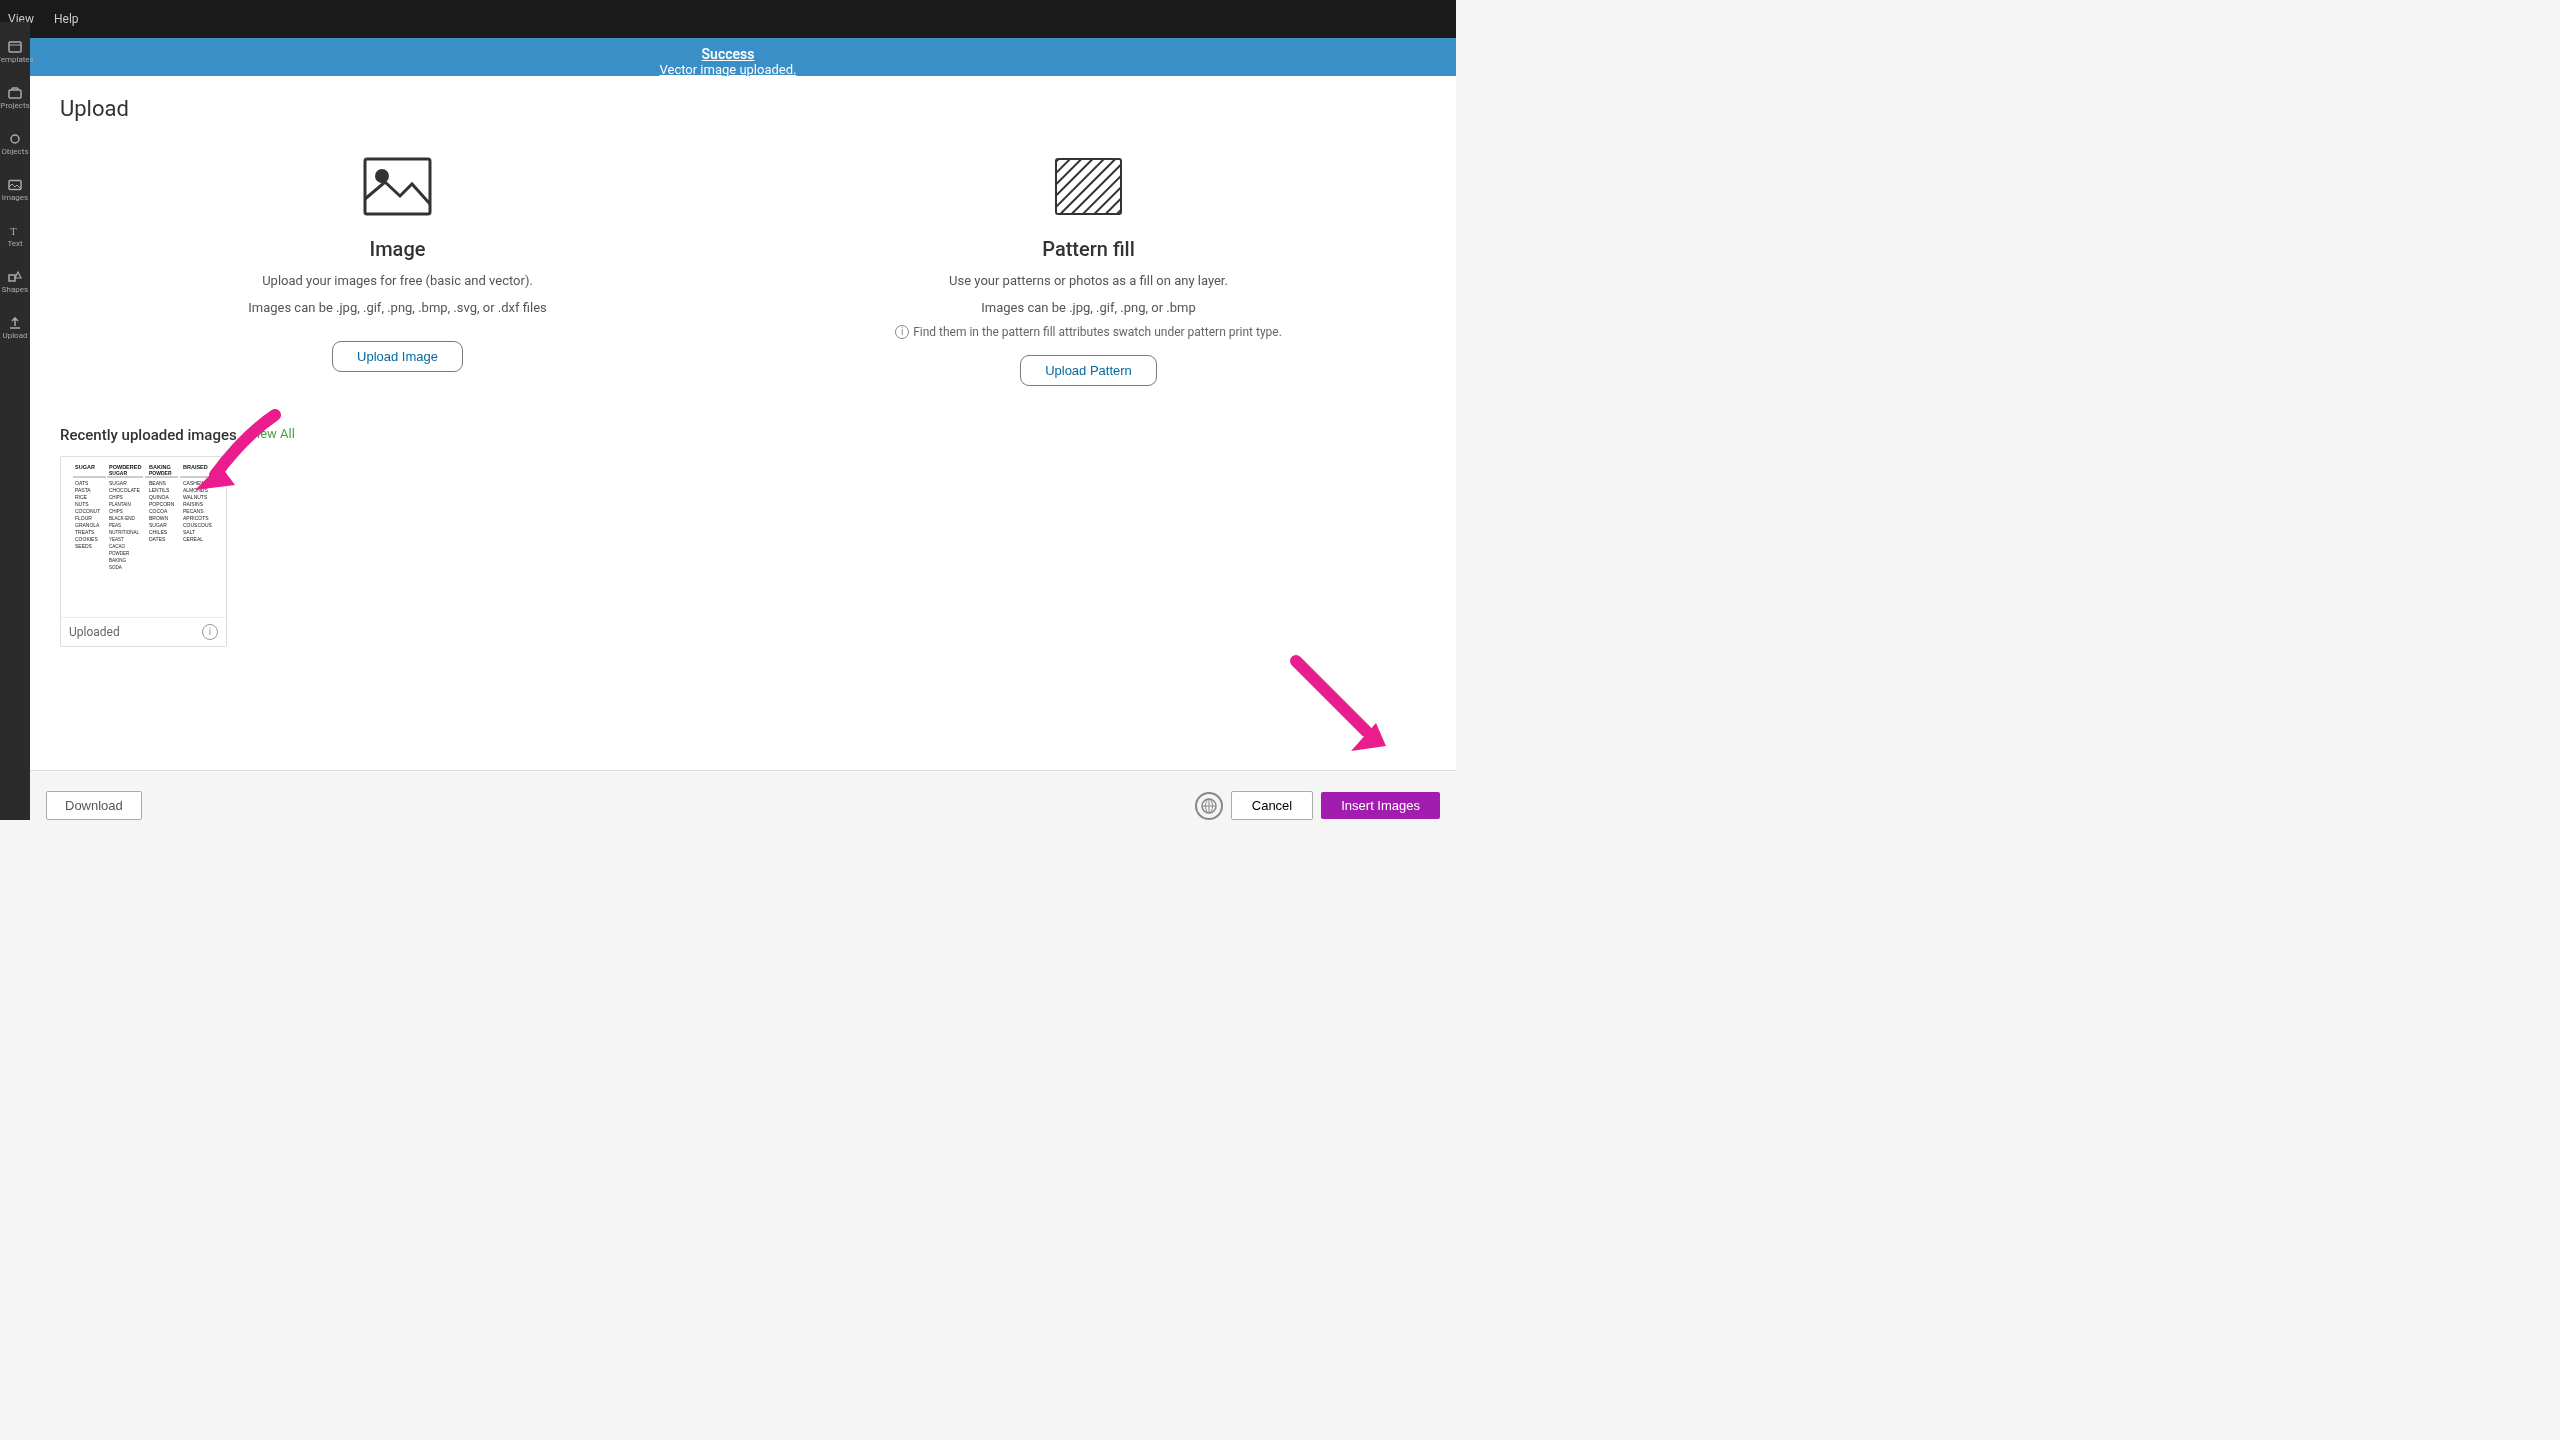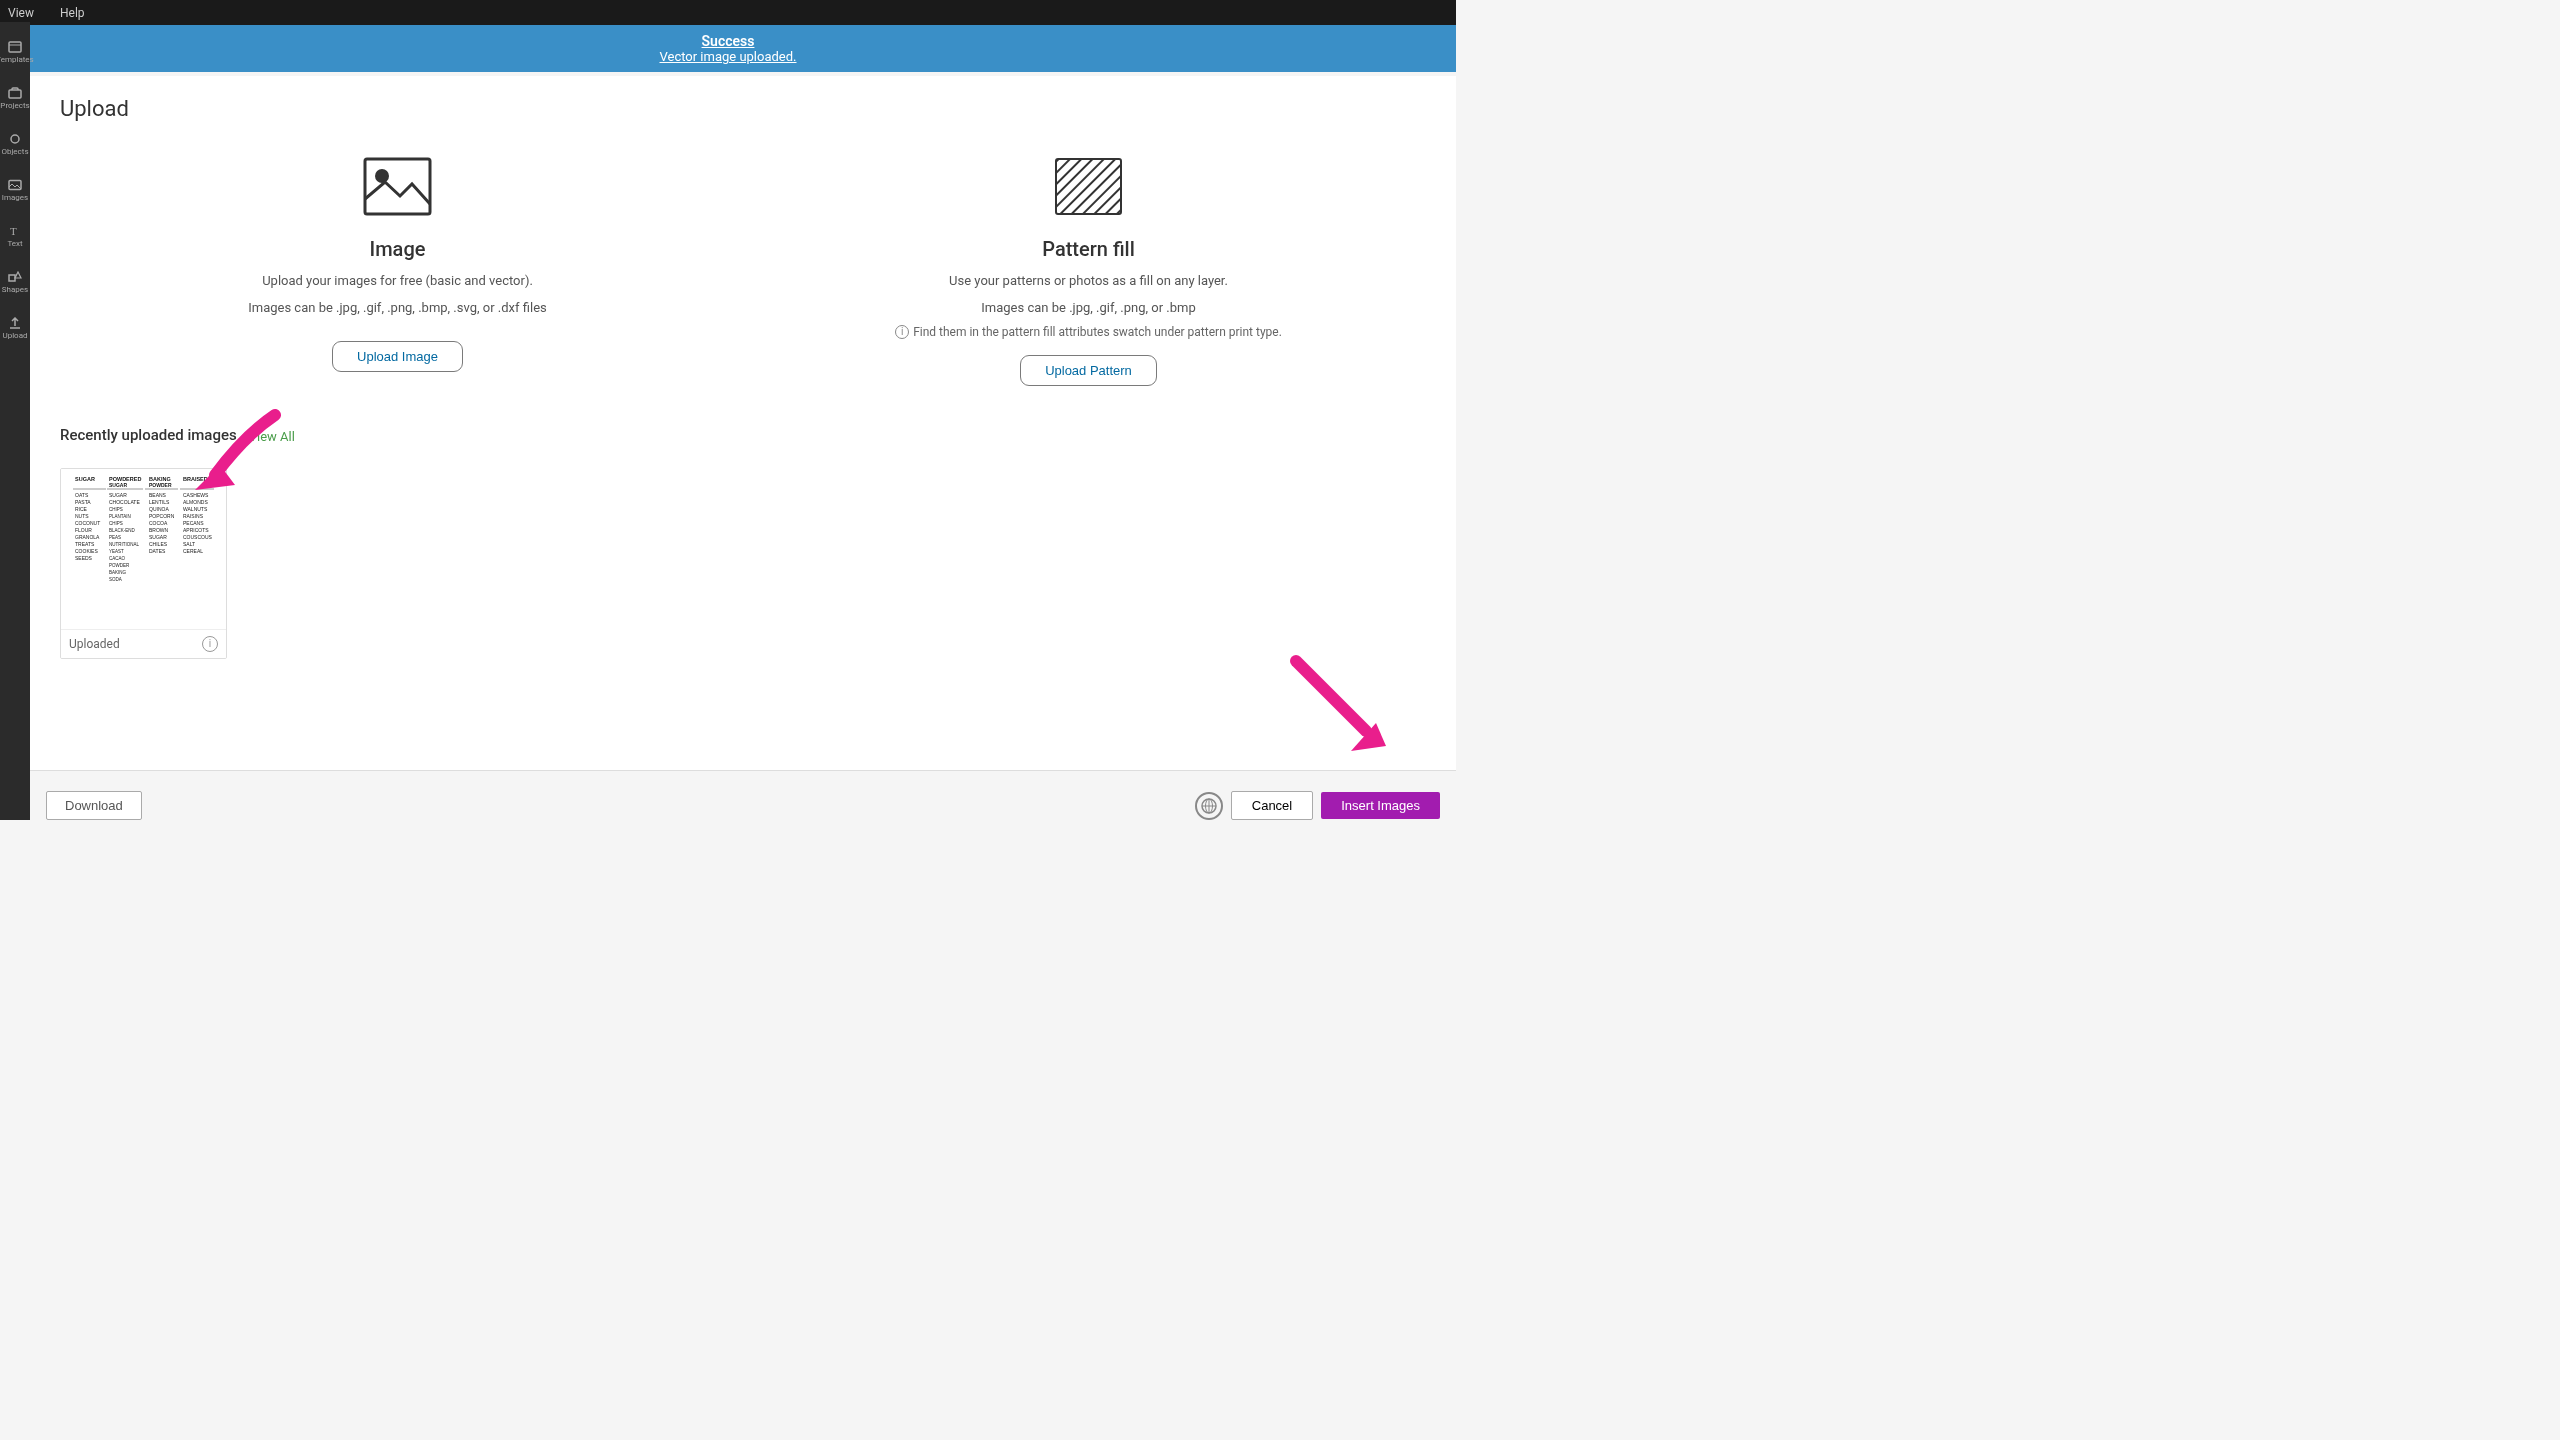--- a/index.html
+++ b/index.html
@@ -8,25 +8,25 @@
       background: #f5f5f5;
       width: 1456px;
       height: 820px;
       overflow: hidden;
       position: relative;
     }
 
     
     .menu-bar {
       background: #1a1a1a;
-      height: 25px;
+      height: 38px;
       display: flex;
       align-items: center;
       padding: 0 8px;
-      gap: 26px;
+      gap: 20px;
     }
     .menu-bar-item {
       color: #ccc;
       font-size: 12px;
       cursor: pointer;
     }
 
     
     .success-banner {
       background: #3a8fc7;
@@ -176,23 +176,23 @@
       cursor: pointer;
       border-radius: 9px;
     }
 
     
     .recently-section {
       margin-top: 10px;
     }
     .recently-header {
       display: flex;
-      align-items: flex-end;
+      align-items: flex-start;
       gap: 12px;
-      margin-bottom: 24px;
+      margin-bottom: 12px;
     }
     .recently-title {
       font-size: 15px;
       font-weight: 500;
       color: #333;
     }
     .view-all-link {
       font-size: 13px;
       color: #4a9d4a;
       cursor: pointer;

